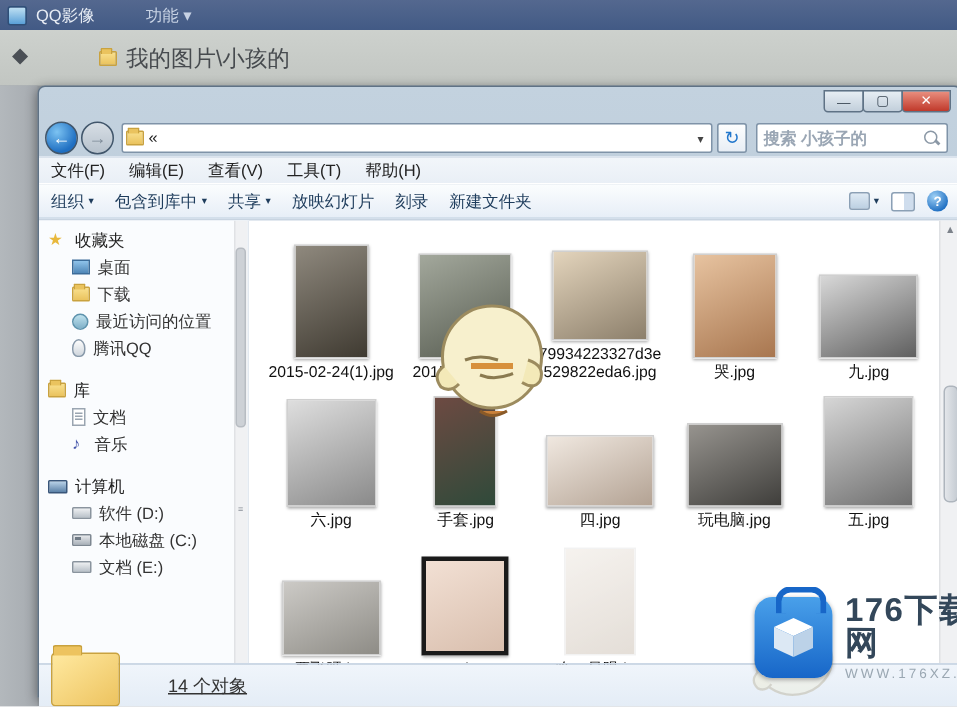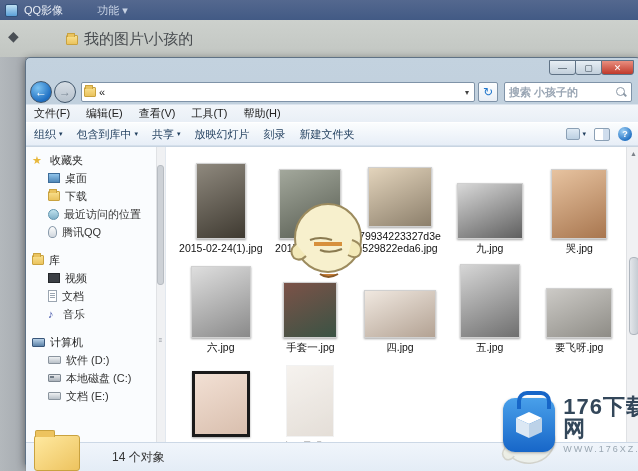--- a/index.html
+++ b/index.html
@@ -110,21 +110,21 @@
     word-break:break-all; overflow:hidden;}
 
   .vscroll{ position:absolute; right:0; top:0; width:14px; height:100%; background:#f0f1f3; border-left:1px solid #dfe1e4;
     display:flex; flex-direction:column; align-items:center; }
   .varrow{ font-size:7px; color:#7c828a; height:14px; line-height:14px;}
   .vthumb{ width:10px; height:78px; background:linear-gradient(90deg,#e3e6ea,#c6ccd3); border:1px solid #aeb5bd; border-radius:4px; margin-top:96px;}
 
   
   .statusbar{ position:relative; height:40px; background:linear-gradient(#f0f5fb,#dfe9f4); border-top:1px solid #ccd8e6;
     border-radius:0; display:flex; align-items:flex-start; }
-  .status-text{ font-size:12px; color:#333; margin:6px 0 0 86px;}
+  .status-text{ font-size:12px; color:#333; margin:6px 0 0 86px;text-decoration:underline;}
   .big-folder{ position:absolute; left:8px; top:-8px; width:46px; height:36px;
     background:linear-gradient(145deg,#ffe9a0,#edc35f); border:1px solid #c9a23f; border-radius:3px;}
   .big-folder::before{ content:""; position:absolute; left:0; top:-6px; width:18px; height:6px;
     background:#edc35f; border:1px solid #c9a23f; border-bottom:none; border-radius:2px 2px 0 0;}
 
   
   .chick{ position:absolute; width:74px; height:80px; z-index:30;}
   .chick.faint{ opacity:.28; transform:rotate(-8deg);}
 
   
@@ -244,24 +244,20 @@
                 <span class="ic ic-qq"></span>
                 <span>腾讯QQ</span>
               </div>
             </div>
             <div class="nav-group">
               <div class="nav-header">
                 <span class="ic ic-library"></span>
                 <span>库</span>
               </div>
               <div class="nav-sub">
-                <span class="ic ic-video"></span>
-                <span>视频</span>
-              </div>
-              <div class="nav-sub">
                 <span class="ic ic-document"></span>
                 <span>文档</span>
               </div>
               <div class="nav-sub">
                 <span class="ic ic-music">♪</span>
                 <span>音乐</span>
               </div>
             </div>
             <div class="nav-group">
               <div class="nav-header">
@@ -295,38 +291,42 @@
             </div>
             <div class="cell tall">
               <div class="thumb" style="width: 62px; height: 70px; background: linear-gradient(155deg, rgb(163, 168, 156), rgb(86, 91, 80));"></div>
               <div class="fname">2015-02-24.jpg</div>
             </div>
             <div class="cell tall">
               <div class="thumb" style="width: 64px; height: 60px; background: linear-gradient(155deg, rgb(227, 212, 188), rgb(140, 127, 107));"></div>
               <div class="fname">79934223327d3e529822eda6.jpg</div>
             </div>
             <div class="cell tall">
+              <div class="thumb" style="width: 56px; height: 70px; background: linear-gradient(155deg, rgb(231, 195, 160), rgb(168, 118, 79));"></div>
+              <div class="fname">哭.jpg</div>
+            </div>
+            <div class="cell tall">
               <div class="thumb" style="width: 66px; height: 56px; background: linear-gradient(155deg, rgb(216, 216, 216), rgb(95, 95, 95));"></div>
               <div class="fname">九.jpg</div>
             </div>
-            <div class="cell tall">
-              <div class="thumb" style="width: 56px; height: 70px; background: linear-gradient(155deg, rgb(231, 195, 160), rgb(168, 118, 79));"></div>
-              <div class="fname">哭.jpg</div>
-            </div>
             <div class="cell">
               <div class="thumb" style="width: 60px; height: 72px; background: linear-gradient(155deg, rgb(222, 222, 222), rgb(138, 138, 138));"></div>
               <div class="fname">六.jpg</div>
             </div>
             <div class="cell">
-              <div class="thumb" style="width: 54px; height: 56px; background: linear-gradient(155deg, rgb(124, 82, 72), rgb(58, 83, 68));"></div>
-              <div class="fname">手套一.jpg</div>
+              <div class="thumb" style="width: 42px; height: 74px; background: linear-gradient(155deg, rgb(109, 74, 66), rgb(47, 74, 58));"></div>
+              <div class="fname">手套.jpg</div>
             </div>
             <div class="cell">
               <div class="thumb" style="width: 72px; height: 48px; background: linear-gradient(155deg, rgb(240, 232, 224), rgb(179, 162, 147));"></div>
               <div class="fname">四.jpg</div>
+            </div>
+            <div class="cell">
+              <div class="thumb" style="width: 64px; height: 56px; background: linear-gradient(155deg, rgb(151, 148, 143), rgb(63, 62, 59));"></div>
+              <div class="fname">玩电脑.jpg</div>
             </div>
             <div class="cell">
               <div class="thumb" style="width: 60px; height: 74px; background: linear-gradient(155deg, rgb(214, 214, 214), rgb(111, 111, 111));"></div>
               <div class="fname">五.jpg</div>
             </div>
             <div class="cell">
               <div class="thumb" style="width: 66px; height: 50px; background: linear-gradient(155deg, rgb(204, 202, 198), rgb(142, 140, 134));"></div>
               <div class="fname">要飞呀.jpg</div>
             </div>
             <div class="cell">

